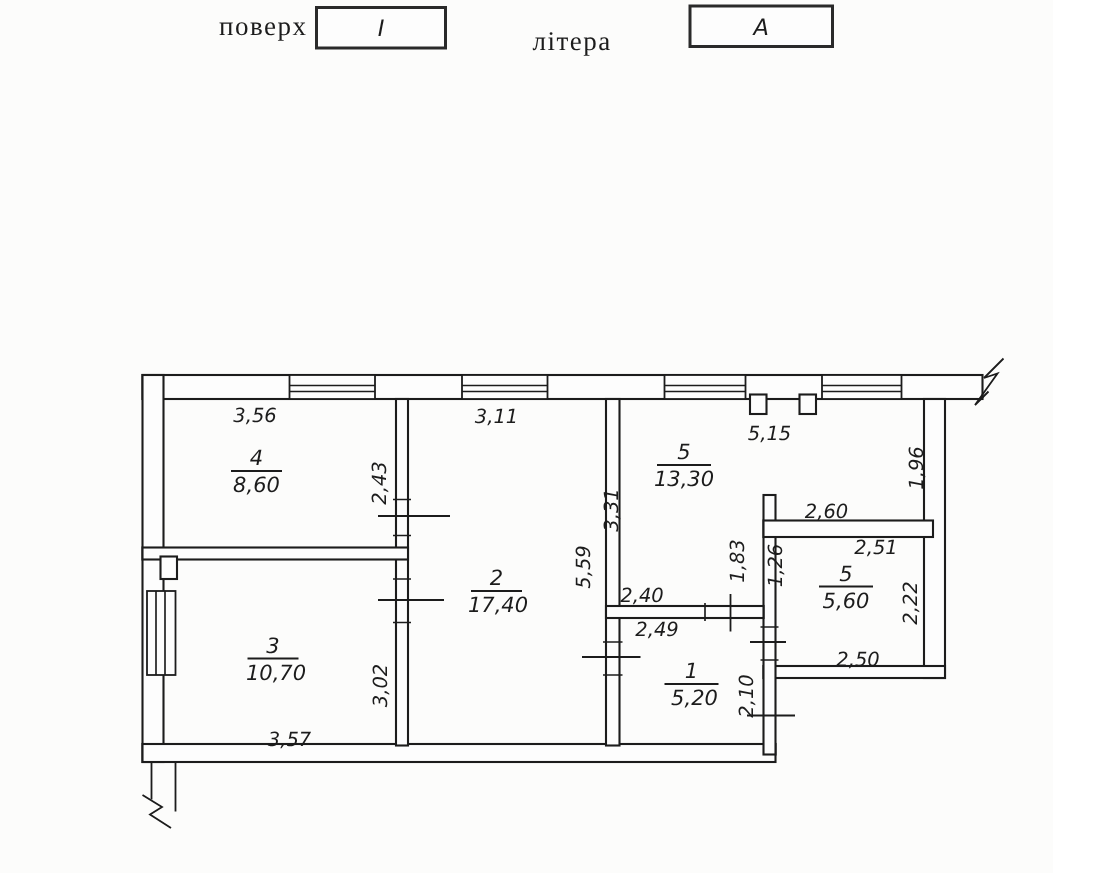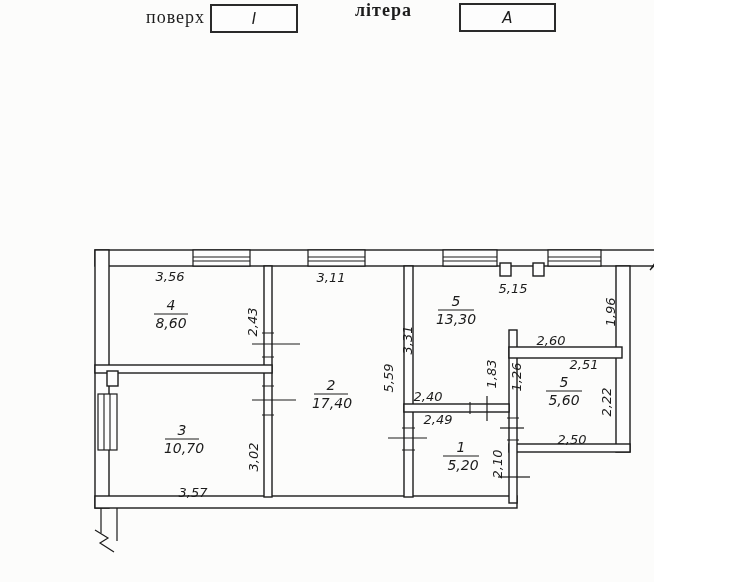--- a/index.html
+++ b/index.html
@@ -2,20 +2,21 @@
 <html><head>
 <meta charset="utf-8">
 <style>
   html,body{margin:0;padding:0;}
   .page{
     position:relative;
     width:654px;height:582px;
     background:#fcfcfb;
     font-family:"Liberation Serif", serif;
     overflow:hidden;
+    padding-left:48px;
   }
   .hdr-label{
     position:absolute;
     font-size:18px;color:#1c1c1c;letter-spacing:1px;
   }
   .hdr-box{
     position:absolute;
     background:#fdfdfd;
     border:2px solid #2a2a2a;
     display:flex;align-items:center;justify-content:center;
@@ -38,21 +39,21 @@
 </style>
 </head>
 <body>
 
 <div class="page">
 
   <div class="hdr-label" style="left:146px;top:7px;">поверх</div>
   <div class="hdr-box" style="left:210px;top:4px;width:84px;height:25px;">
     <span>I</span>
   </div>
-  <div class="hdr-label" style="left:355px;top:0;font-weight:bold;">літера</div>
+  <div class="hdr-label" style="left:355px;top:17px;">літера</div>
   <div class="hdr-box" style="left:459px;top:3px;width:93px;height:25px;">
     <span>А</span>
   </div>
 
   <svg width="738" height="582" viewBox="0 0 738 582" style="position:absolute;left:0;top:0;">
 
     <g>
       <rect class="wall" x="95" y="250" width="560" height="16"></rect>
       <rect class="wall" x="95" y="250" width="14" height="258"></rect>
       <rect class="wall" x="95" y="496" width="422" height="12"></rect>

